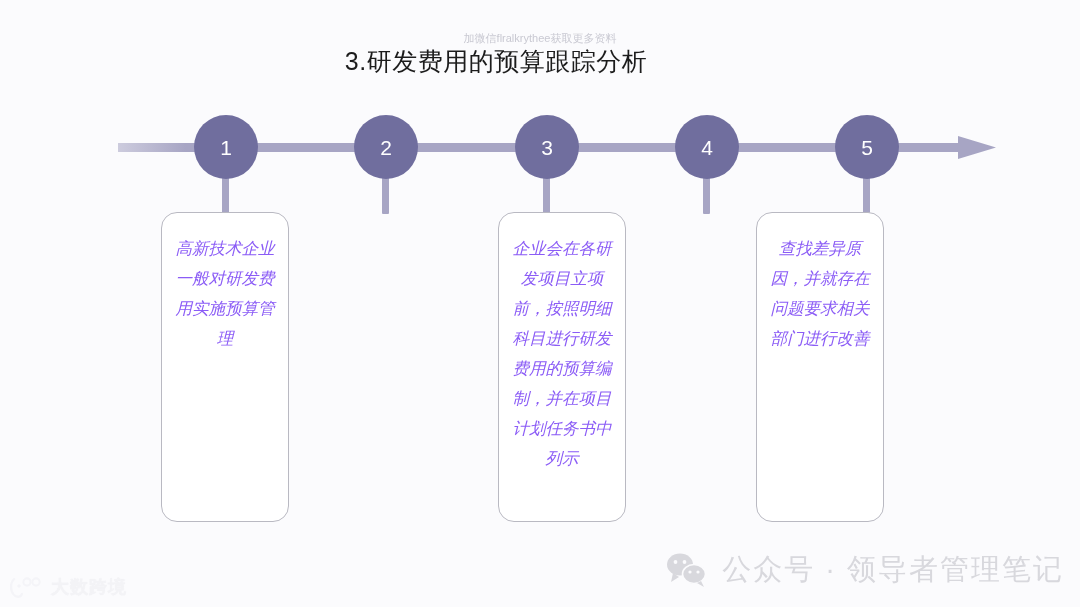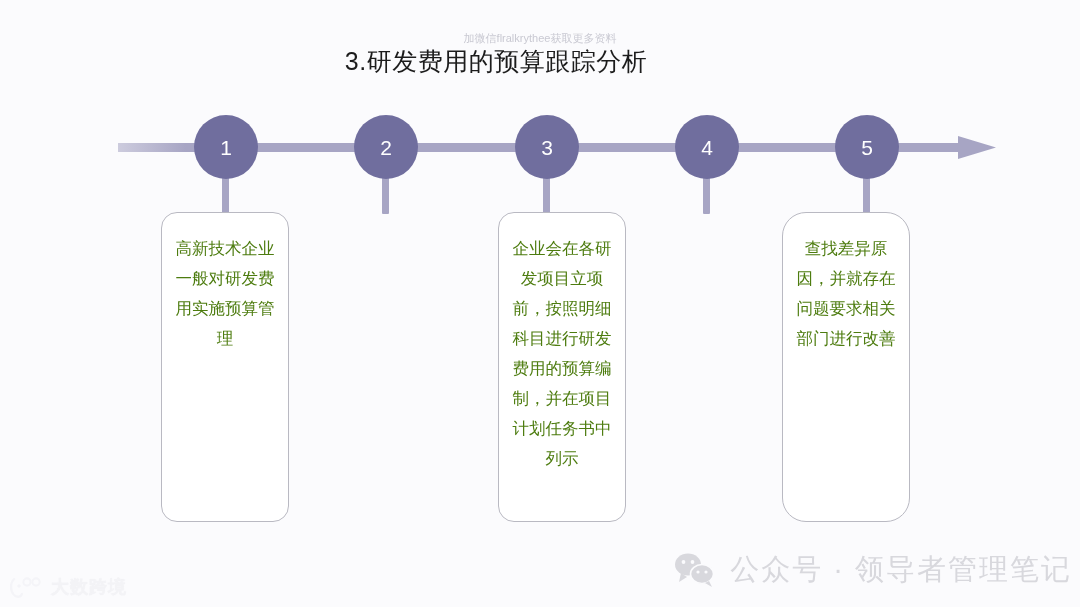--- a/index.html
+++ b/index.html
@@ -99,25 +99,26 @@
     border-radius: 16px;
     background: #ffffff;
     box-sizing: border-box;
     padding: 20px 11px 12px 11px;
     display: flex;
     justify-content: center;
   }
   .card-text {
     font-size: 16.5px;
     line-height: 30px;
-    color: #4d7c0f;
+    color: #8b5cf6;
     text-align: center;
     letter-spacing: 0px;
     width: 100%;
     word-break: break-all;
+    font-style: italic;
   }
 
   
   .brand-logo {
     position: absolute;
     left: 10px;
     bottom: 8px;
     display: flex;
     align-items: center;
     gap: 7px;
@@ -133,21 +134,21 @@
     font-size: 18px;
     color: #eeeef2;
     letter-spacing: 1px;
     font-weight: 700;
     text-shadow: 0 0 1px #e2e2e8;
   }
 
   
   .wechat-watermark {
     position: absolute;
-    right: 8px;
+    right: 16px;
     bottom: 20px;
     display: flex;
     align-items: center;
     gap: 14px;
     user-select: none;
   }
   .wechat-watermark .wm-text {
     font-size: 29px;
     line-height: 34px;
     color: #d8d8dd;
@@ -202,21 +203,21 @@
   <div class="step-circle" style="left:835px;">
     <span>5</span>
   </div>
 
   <div class="card" style="left:161px;">
     <div class="card-text">高新技术企业一般对研发费用实施预算管理</div>
   </div>
   <div class="card" style="left:498px;">
     <div class="card-text">企业会在各研发项目立项前，按照明细科目进行研发费用的预算编制，并在项目计划任务书中列示</div>
   </div>
-  <div class="card" style="left:782px;border-radius:24px;">
+  <div class="card" style="left:756px;">
     <div class="card-text">查找差异原因，并就存在问题要求相关部门进行改善</div>
   </div>
 
   <div class="brand-logo">
     <span class="mark">
       <svg viewBox="0 0 34 22" width="34" height="22">
         <path d="M4 3 C0 7, 0 15, 4 19 C7 22, 11 21, 12 18" fill="none" stroke="#f0f0f4" stroke-width="2.4" stroke-linecap="round"></path>
         <circle cx="17" cy="6" r="3.6" fill="none" stroke="#f0f0f4" stroke-width="2.2"></circle>
         <circle cx="26" cy="6" r="3.6" fill="none" stroke="#f0f0f4" stroke-width="2.2"></circle>
         <circle cx="9" cy="10" r="1.7" fill="#f0f0f4"></circle>

